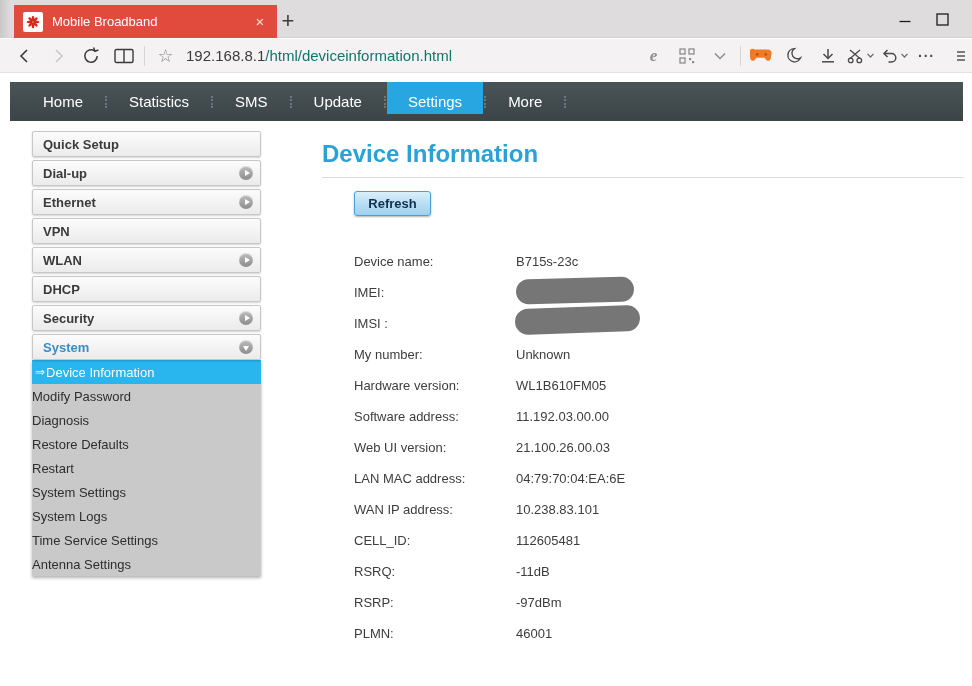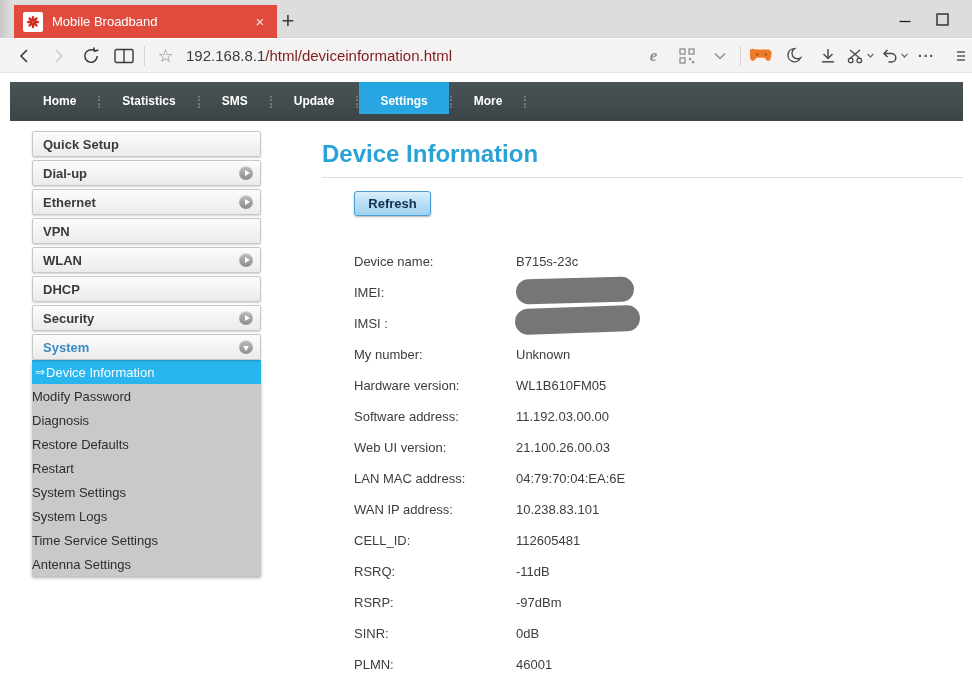--- a/index.html
+++ b/index.html
@@ -18,30 +18,30 @@
   .win-btn { position:absolute; top:8px; width:22px; height:22px; display:flex; align-items:center; justify-content:center; }
   .win-min { left:894px; } .win-max { left:931px; }
 
   
   .addressbar { position:absolute; top:39px; left:0; right:0; height:34px; background:#f4f2f2; border-bottom:1px solid #e3e1e1; display:flex; align-items:center; padding-left:8px; }
   .abar-btn { width:33px; height:28px; display:flex; align-items:center; justify-content:center; flex:0 0 auto; }
   .abar-sep { width:1px; height:20px; background:#d6d4d4; margin:0 4px; flex:0 0 auto; }
   .star-glyph { font-size:18px; color:#8a8a8a; line-height:18px; }
   .url { font-size:15px; margin-left:4px; white-space:nowrap; }
   .url .host { color:#3c3c3c; }
-  .url .path { color:#7f1d1d; }
+  .url .path { color:#0f766e; }
   .abar-spacer { flex:1; }
   .e-glyph { font-family:"Liberation Serif", serif; font-style:italic; font-weight:bold; color:#8d8d8d; font-size:17px; }
   .ellipsis-glyph { color:#4a4a4a; font-size:14px; font-weight:bold; letter-spacing:1px; }
   .btn-with-caret { display:flex; align-items:center; gap:3px; }
   .edge-cut { margin-right:-4px; }
 
   
   .navbar { position:absolute; top:82px; left:10px; width:953px; height:39px; background:linear-gradient(#4a5355,#3b4547); display:flex; align-items:center; padding-left:12px; }
-  .nav-item { position:relative; color:#ffffff; font-weight:bold; font-size:12px; line-height:39px; height:39px; padding:0 21px; cursor:pointer; }
+  .nav-item { position:relative; color:#ffffff; font-weight:normal; font-size:15px; line-height:39px; height:39px; padding:0 21px; cursor:pointer; }
   .nav-item.active { background:#28a6e1; height:32px; align-self:flex-start; z-index:5; }
   .nav-sep { align-self:center; height:12px; border-left:2px dotted #6b797c; margin:0 1px; }
 
   
   .sidebar { position:absolute; left:32px; top:131px; width:229px; }
   .side-btn { position:relative; height:26px; border:1px solid #c7c7c7; border-radius:2px; background:linear-gradient(#fcfcfc,#ebebeb); box-shadow:0 1px 2px rgba(0,0,0,0.18); margin-bottom:3px; display:flex; align-items:center; padding:0 7px 0 10px; font-weight:bold; font-size:13px; color:#3b3b3b; cursor:pointer; }
   .side-btn.accent { color:#3a8cc2; margin-bottom:0;text-align:right; }
   .arrow-badge { display:none; margin-left:auto; width:14px; height:14px; border-radius:50%; background:linear-gradient(#bcbcbc,#8d8d8d); position:relative; box-shadow:inset 0 1px 1px rgba(255,255,255,0.6); }
   .side-btn.arrow-right .arrow-badge, .side-btn.arrow-down .arrow-badge { display:block; }
   .side-btn.arrow-right .arrow-badge::after { content:""; position:absolute; left:5.5px; top:3.5px; border-left:5px solid #ffffff; border-top:3.5px solid transparent; border-bottom:3.5px solid transparent; }
@@ -411,27 +411,20 @@
       </div>
 
       <div class="row">
         <span class="row-label">RSRP:</span>
         <span class="row-value">
           <span class="row-value-text">-97dBm</span>
           
         </span>
       </div>
 
-      <div class="row">
-        <span class="row-label">SINR:</span>
-        <span class="row-value">
-          <span class="row-value-text">0dB</span>
-          
-        </span>
-      </div>
 
       <div class="row">
         <span class="row-label">PLMN:</span>
         <span class="row-value">
           <span class="row-value-text">46001</span>
           
         </span>
       </div>
     </div>
 

